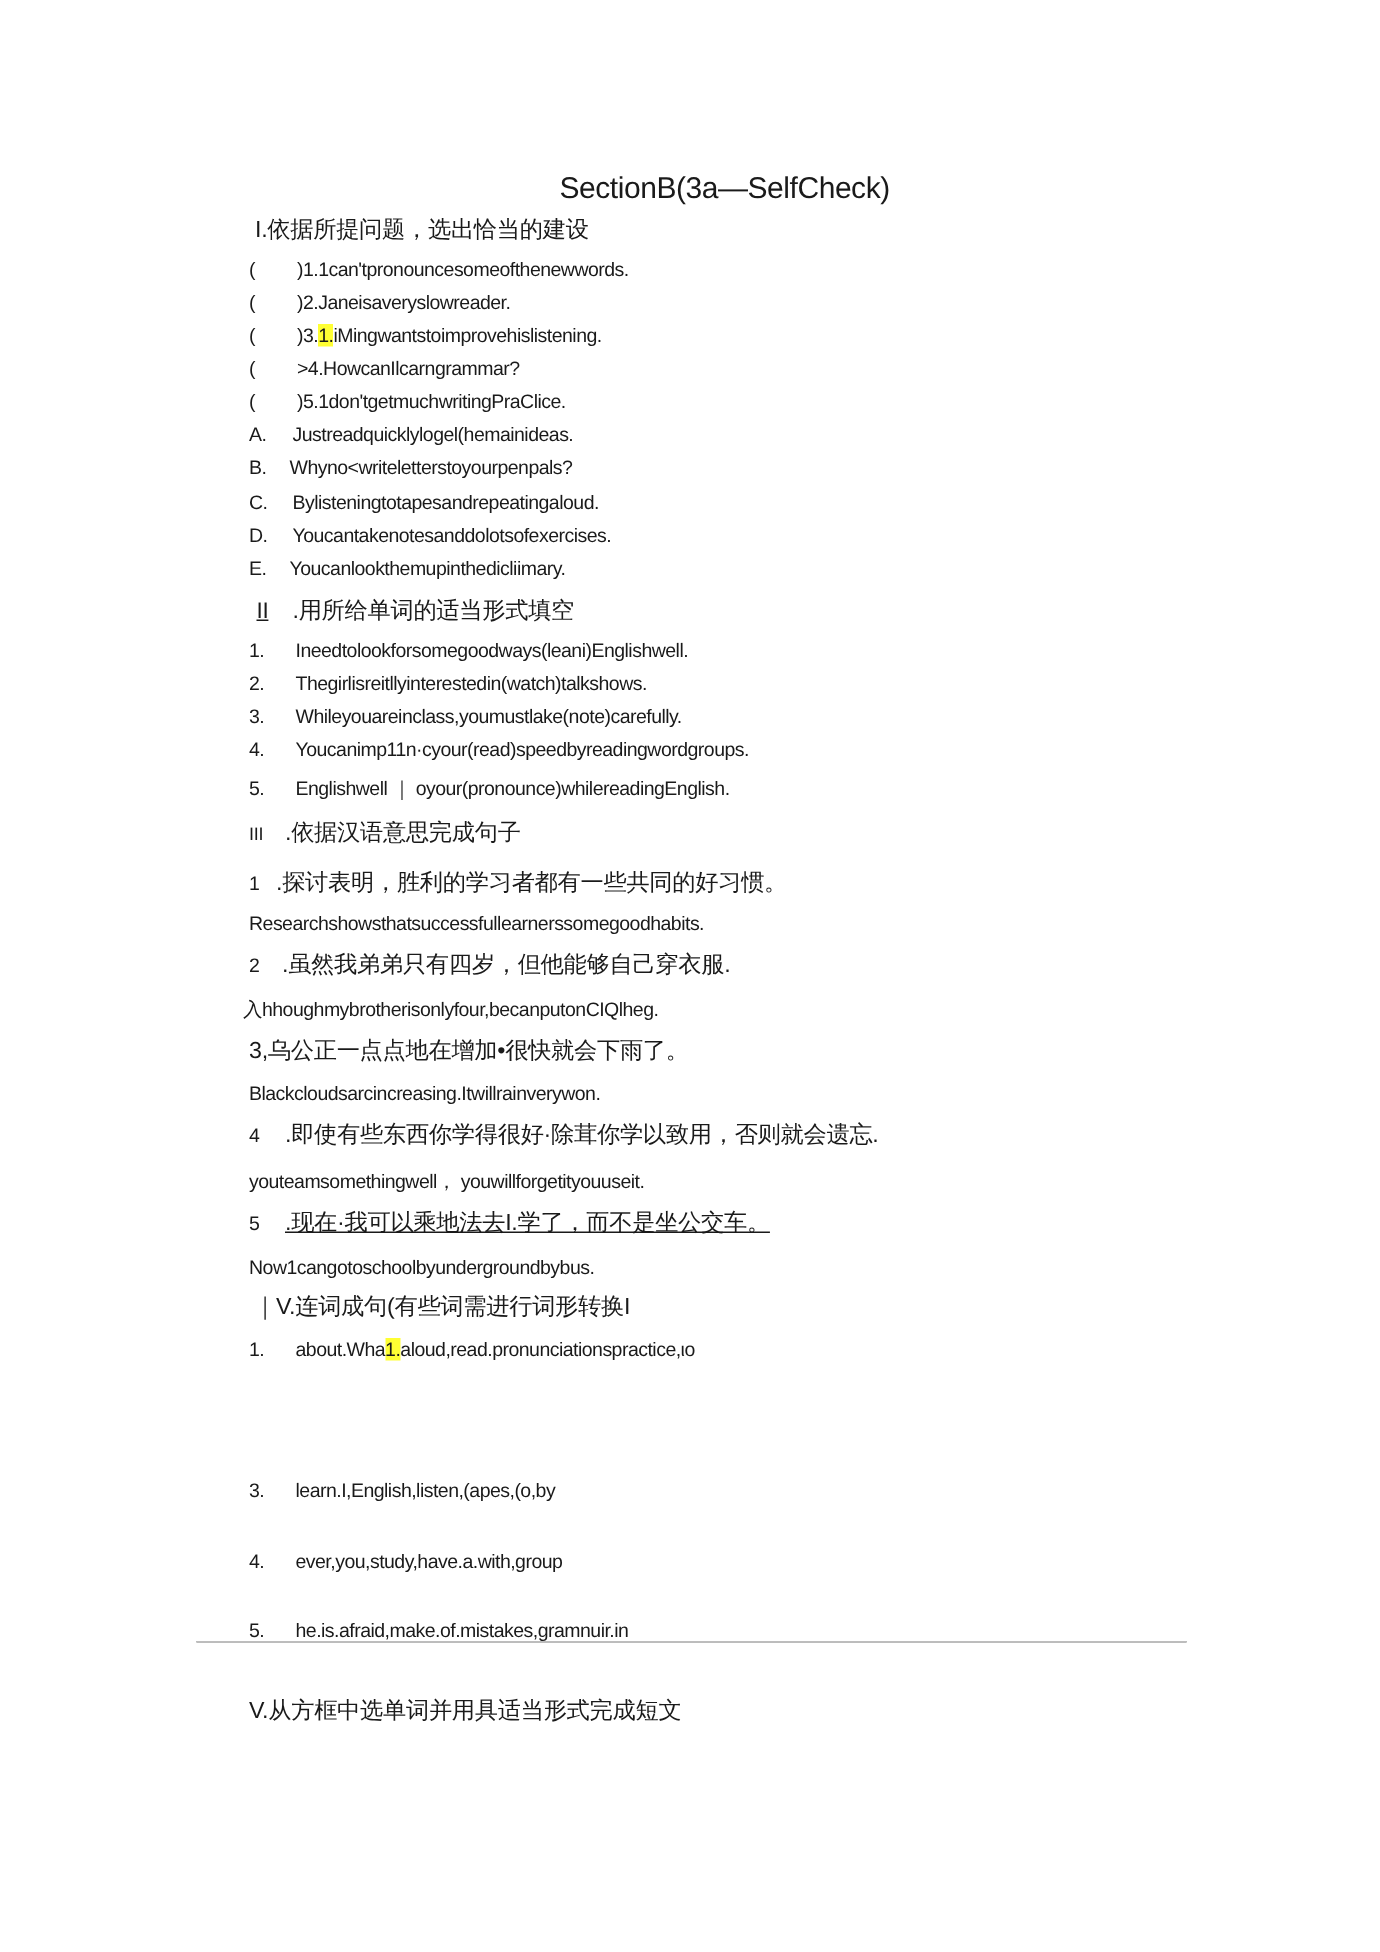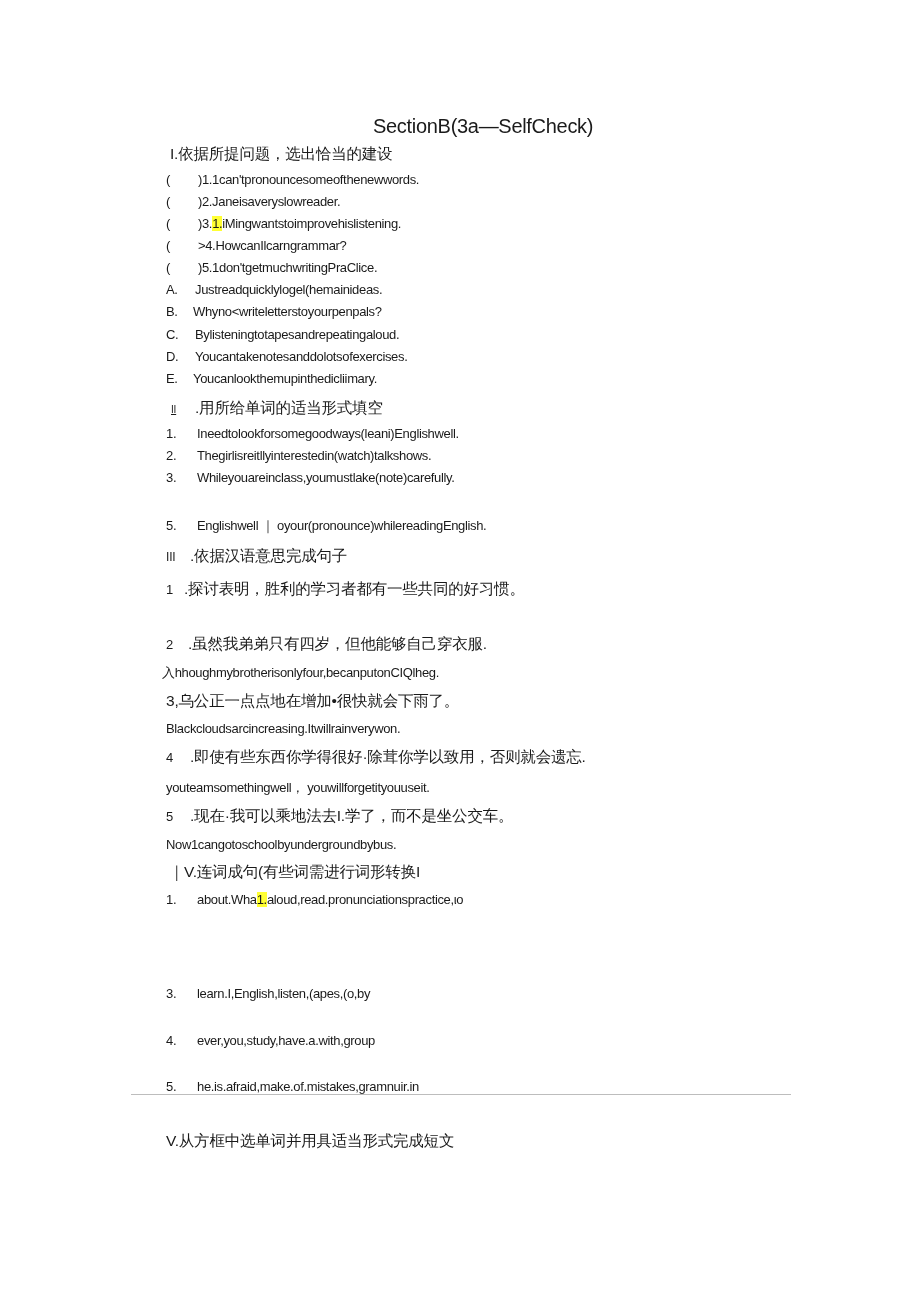--- a/index.html
+++ b/index.html
@@ -49,57 +49,61 @@
     <span class="num" style="width:29px">C.</span><span>Bylisteningtotapesandrepeatingaloud.</span>
   </div>
   <div class="line" style="top:349px;left:166px;">
     <span class="num" style="width:29px">D.</span><span>Youcantakenotesanddolotsofexercises.</span>
   </div>
   <div class="line" style="top:371px;left:166px;">
     <span class="num" style="width:27px">E.</span><span>Youcanlookthemupinthedicliimary.</span>
   </div>
 
   <div class="line cn" style="top:398px;left:171px;">
-    <span style="display:inline-block;width:24px;font-size:10px;text-decoration:underline;">II</span><span>.用所给单词的适当形式填空</span>
+    <span style="display:inline-block;width:24px;font-size:15px;text-decoration:underline;">II</span><span>.用所给单词的适当形式填空</span>
   </div>
   <div class="line" style="top:426px;left:166px;">
     <span class="num">1.</span><span>Ineedtolookforsomegoodways(leani)Englishwell.</span>
   </div>
   <div class="line" style="top:448px;left:166px;">
     <span class="num">2.</span><span>Thegirlisreitllyinterestedin(watch)talkshows.</span>
   </div>
   <div class="line" style="top:470px;left:166px;">
     <span class="num">3.</span><span>Whileyouareinclass,youmustlake(note)carefully.</span>
+  </div>
+  <div class="line" style="top:492px;left:166px;">
+    <span class="num">4.</span><span>Youcanimp11n·cyour(read)speedbyreadingwordgroups.</span>
   </div>
   <div class="line" style="top:518px;left:166px;">
     <span class="num">5.</span><span>Englishwell ｜ oyour(pronounce)whilereadingEnglish.</span>
   </div>
 
   <div class="line cn" style="top:546px;left:166px;">
     <span style="display:inline-block;width:24px;font-size:12px;">III</span><span>.依据汉语意思完成句子</span>
   </div>
 
   <div class="line cn" style="top:579px;left:166px;">
     <span style="display:inline-block;width:18px;font-size:13px;">1</span><span>.探讨表明，胜利的学习者都有一些共同的好习惯。</span>
   </div>
+  <div class="line" style="top:608px;left:166px;">Researchshowsthatsuccessfullearnerssomegoodhabits.</div>
 
   <div class="line cn" style="top:634px;left:166px;">
     <span style="display:inline-block;width:22px;font-size:13px;">2</span><span>.虽然我弟弟只有四岁，但他能够自己穿衣服.</span>
   </div>
   <div class="line" style="top:665px;left:162px;">入hhoughmybrotherisonlyfour,becanputonCIQlheg.</div>
 
   <div class="line cn" style="top:691px;left:166px;">3,乌公正一点点地在增加•很快就会下雨了。</div>
   <div class="line" style="top:721px;left:166px;">Blackcloudsarcincreasing.Itwillrainverywon.</div>
 
   <div class="line cn" style="top:747px;left:166px;">
     <span style="display:inline-block;width:24px;font-size:13px;">4</span><span>.即使有些东西你学得很好·除茸你学以致用，否则就会遗忘.</span>
   </div>
   <div class="line" style="top:780px;left:166px;">youteamsomethingwell，  youwillforgetityouuseit.</div>
 
-  <div class="line cn" style="top:806px;left:166px;">
+  <div class="line cn" style="top:806px;left:166px;text-decoration:underline;">
     <span style="display:inline-block;width:24px;font-size:13px;">5</span><span>.现在·我可以乘地法去I.学了，而不是坐公交车。</span>
   </div>
   <div class="line" style="top:837px;left:166px;">Now1cangotoschoolbyundergroundbybus.</div>
 
   <div class="line cn" style="top:862px;left:169px;">｜V.连词成句(有些词需进行词形转换I</div>
 
   <div class="line" style="top:892px;left:166px;">
     <span class="num">1.</span><span>about.Wha</span><span class="hl" style="background: rgb(255, 255, 51);">1.</span><span>aloud,read.pronunciationspractice,ιo</span>
   </div>
   <div class="line" style="top:986px;left:166px;">

